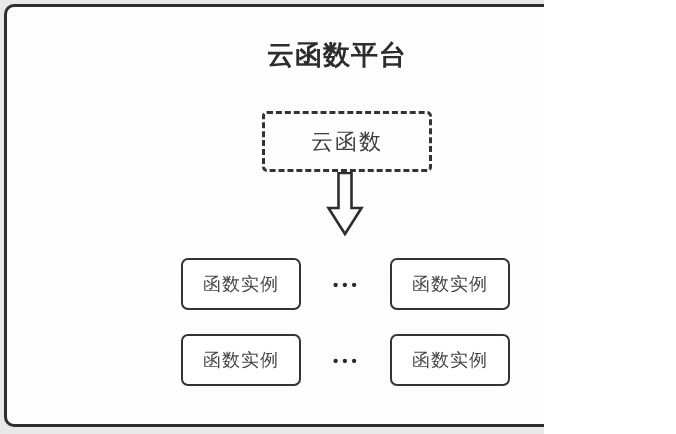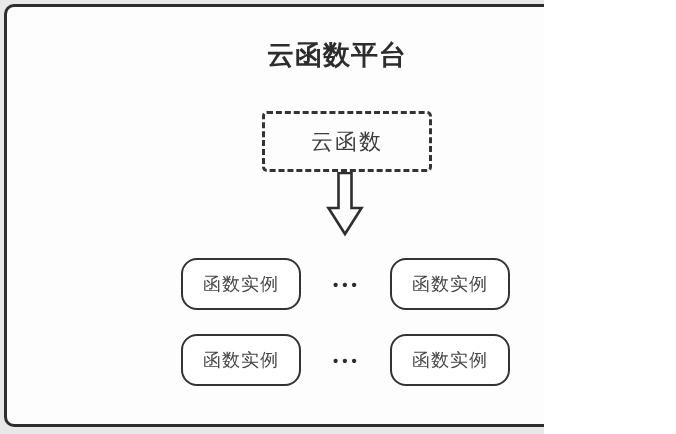--- a/index.html
+++ b/index.html
@@ -58,21 +58,21 @@
     position: absolute;
     left: 317px;
     top: 165px;
   }
   .inst-box {
     position: absolute;
     width: 120px;
     height: 52px;
     box-sizing: border-box;
     border: 2.5px solid #333333;
-    border-radius: 16px;
+    border-radius: 7px;
     background: #ffffff;
     display: flex;
     align-items: center;
     justify-content: center;
     font-size: 18px;
     color: #454545;
     letter-spacing: 1px;
   }
   .inst-box.r1c1 { left: 174px; top: 251px; }
   .inst-box.r1c2 { left: 383px; top: 251px; }

